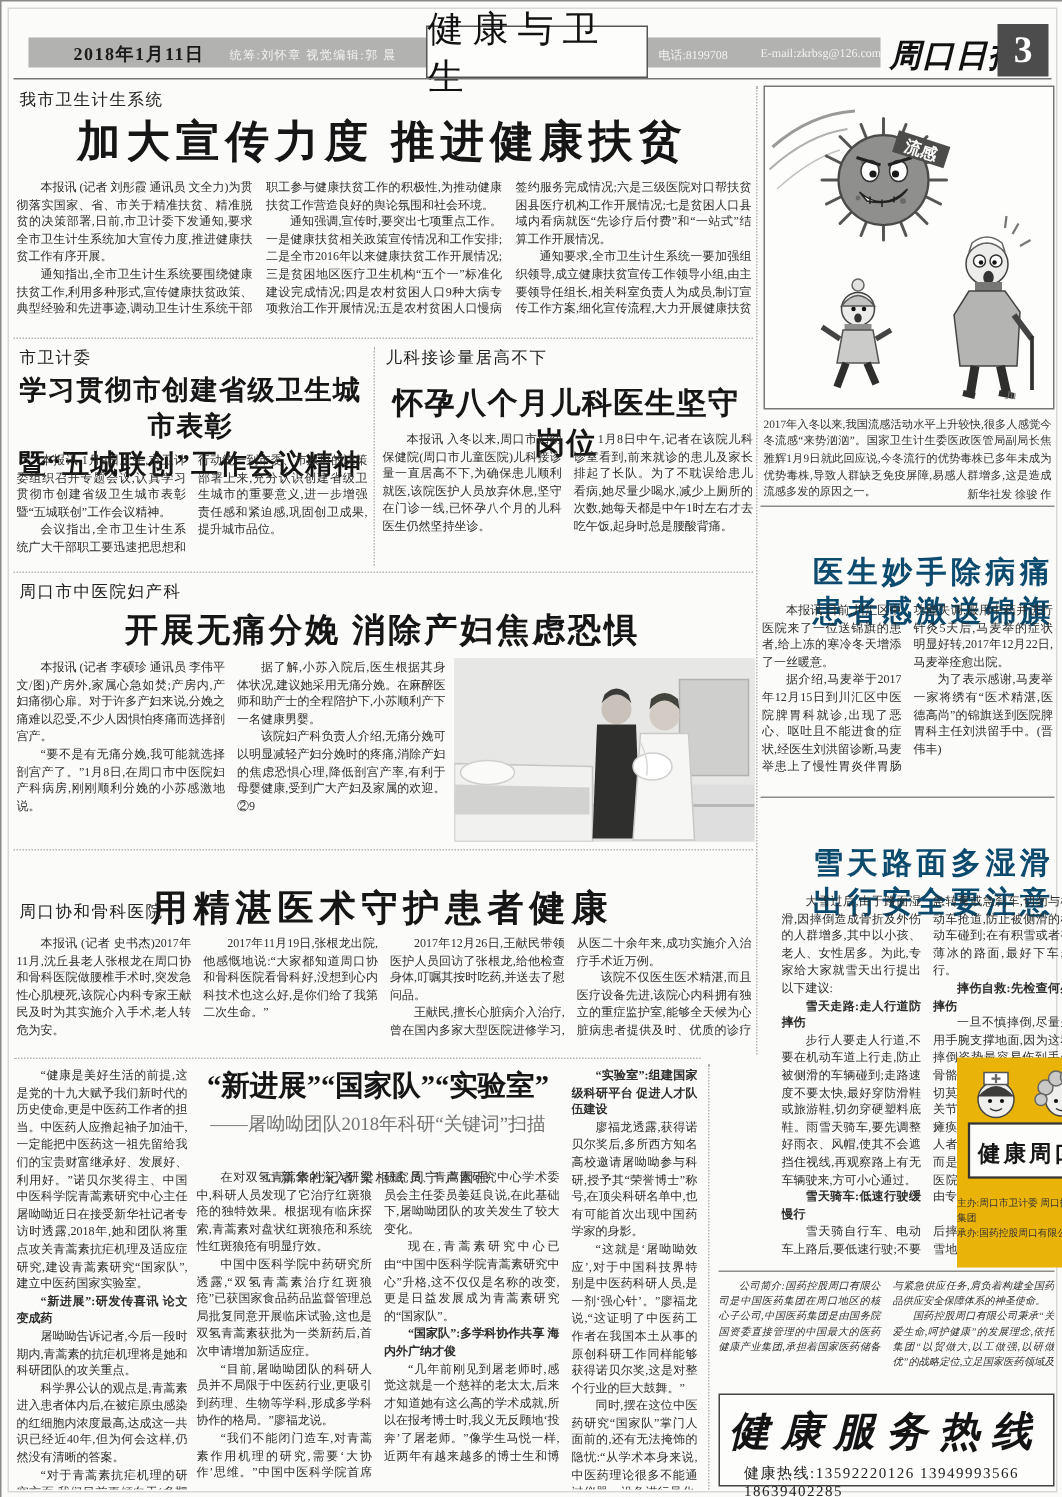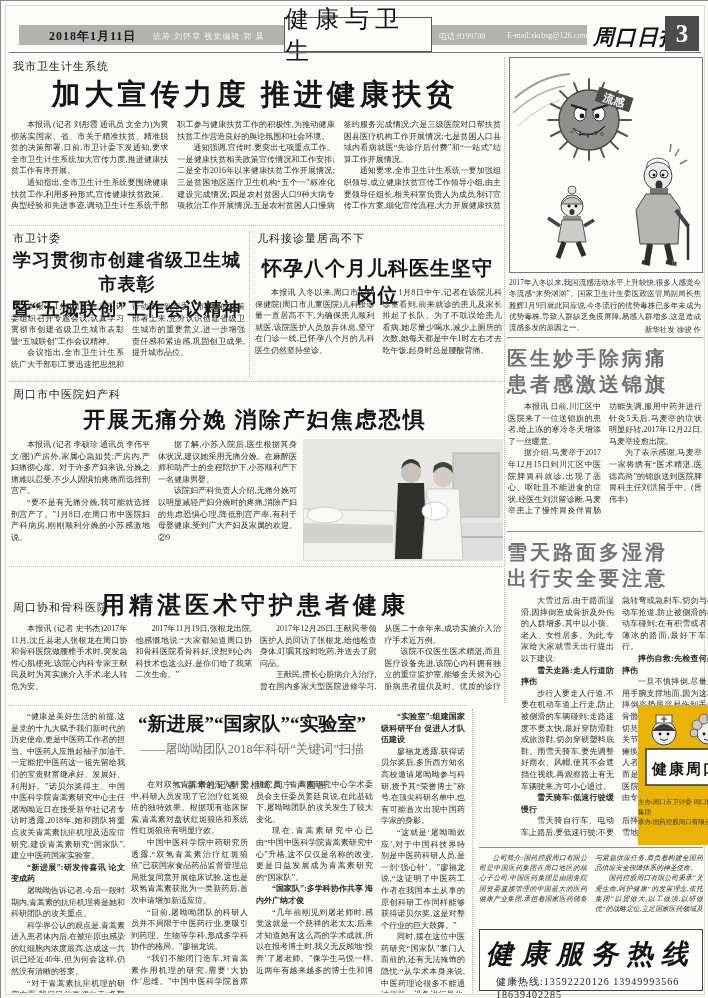--- a/index.html
+++ b/index.html
@@ -33,21 +33,21 @@
   .c3{column-count:3;column-gap:9px;}
   .c4{column-count:4;column-gap:8px;}
   .hlA{font-size:29px;font-weight:bold;letter-spacing:4px;text-align:center;color:#161616;}
   .hlB{font-size:18px;font-weight:bold;letter-spacing:1px;text-align:center;line-height:1.35;color:#161616;}
   .hlC{font-size:20px;font-weight:bold;letter-spacing:1px;text-align:center;color:#161616;}
   .hlD{font-size:22px;font-weight:bold;letter-spacing:2px;text-align:center;color:#161616;}
   .hlE{font-size:24px;font-weight:bold;letter-spacing:4px;text-align:center;color:#161616;}
   .hlF{font-size:19px;font-weight:bold;text-align:center;color:#161616;}
   .subF{font-size:12.5px;text-align:center;color:#737373;margin-top:4px;}
   .bylF{font-size:9px;text-align:center;color:#333;margin-top:21px;letter-spacing:1px;}
-  .hlR{font-size:20px;font-weight:bold;letter-spacing:3px;text-align:left;line-height:1.3;color:#737373;}
+  .hlR{font-size:20px;font-weight:bold;letter-spacing:3px;text-align:right;line-height:1.3;color:#0c4a6e;margin-top:24px;}
   .cap{font-size:7.5px;line-height:1.5;text-align:justify;color:#333;}
   .credit{font-size:7.5px;text-align:right;color:#333;margin-top:2px;}
   .cartoonbox{border:1px solid #777;background:#fdfdfc;}
   .photo{background:#d9d9d7;}
   .hostline{font-size:6.5px;color:#333;line-height:1.5;}
   .company{font-size:6.8px;line-height:1.5;font-style:italic;text-align:justify;color:#2e2e2c;
            column-count:2;column-gap:8px;overflow:hidden;column-fill:auto;}
   .company p{margin:0;text-indent:2em;}
   .hotbox{border:1.5px solid #444;background:#fdfdfc;}
   .hottitle{font-size:27px;font-weight:bold;font-style:italic;letter-spacing:8px;text-align:center;

